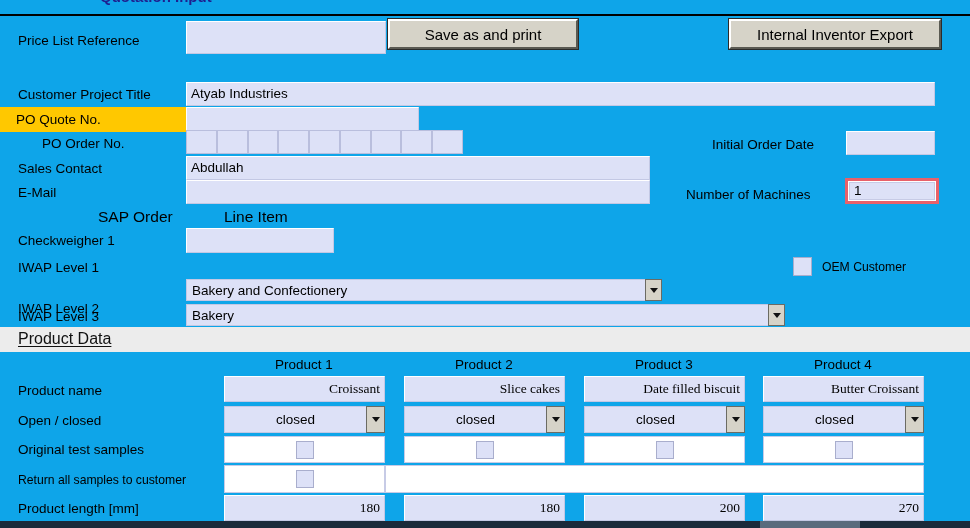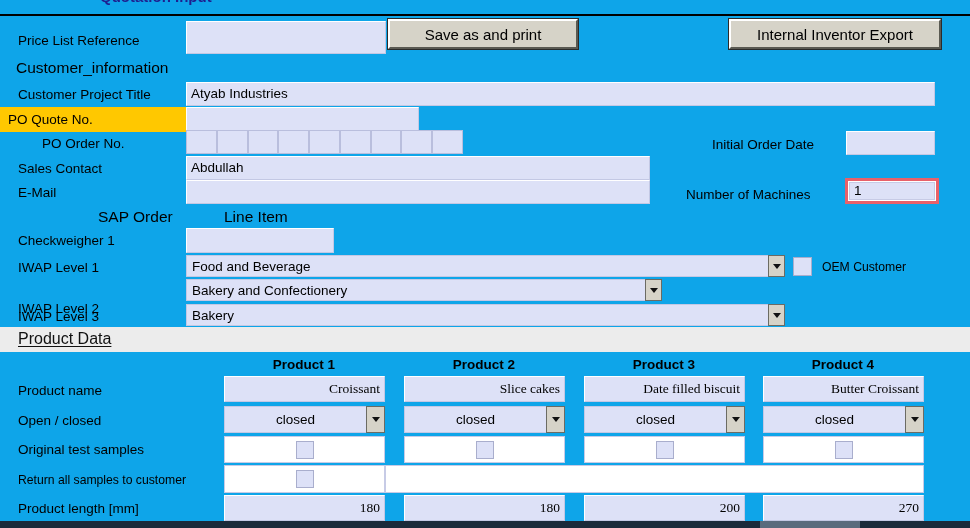--- a/index.html
+++ b/index.html
@@ -88,21 +88,21 @@
     justify-content: center;
     cursor: pointer;
     white-space: nowrap;
   }
 
   
   .hl-yellow {
     background: #ffc800;
     display: flex;
     align-items: center;
-    padding-left: 8px;
+    padding-left: 16px;
     box-sizing: border-box;
     font-size: 13.5px;
   }
 
   
   .redbox {
     border: 3px solid #e8616a;
     box-sizing: border-box;
     padding: 1px;
     background: #ffffff;
@@ -182,21 +182,20 @@
     text-underline-offset: 2px;
     padding-left: 18px;
     white-space: nowrap;
   }
 
   
   .colhdr {
     font-size: 13.5px;
     text-align: center;
     white-space: nowrap;
-    font-weight: bold;
   }
 
   
   .hscroll-track {
     background: #1b2a3a;
   }
   .hscroll-thumb {
     background: #5a6b7d;
   }
 </style>
@@ -207,21 +206,20 @@
 
   <div class="abs title-sliver">Quotation Input</div>
   <div class="abs top-rule"></div>
 
   <div class="abs lbl" style="left:18px; top:34px;">Price List Reference</div>
   <div class="abs inp" style="left:186px; top:21px; width:200px; height:33px;"></div>
 
   <div class="abs btn" style="left:388px; top:19px; width:190px; height:30px;">Save as and print</div>
   <div class="abs btn" style="left:729px; top:19px; width:212px; height:30px;">Internal Inventor Export</div>
 
-  <div class="abs lbl lbl-big" style="left:16px; top:60px;">Customer_information</div>
 
   <div class="abs lbl" style="left:18px; top:88px;">Customer Project Title</div>
   <div class="abs inp" style="left:186px; top:82px; width:749px; height:24px;">Atyab Industries</div>
 
   <div class="abs hl-yellow" style="left:0px; top:107px; width:186px; height:25px;">PO Quote No.</div>
   <div class="abs inp" style="left:186px; top:107px; width:233px; height:25px;"></div>
 
   <div class="abs lbl" style="left:18px; top:137px;margin-left:24px;">PO Order No.</div>
   <div class="abs cellstrip" id="po-order-cells" style="left:186px; top:130px; width:277px; height:24px;">
       <div class="cell" style="width: 30.7778px;"></div>
@@ -249,26 +247,20 @@
     <div class="inp">1</div>
   </div>
 
   <div class="abs lbl lbl-big" style="left:98px; top:209px;">SAP Order</div>
   <div class="abs lbl lbl-big" style="left:224px; top:209px;">Line Item</div>
 
   <div class="abs lbl" style="left:18px; top:234px;">Checkweigher 1</div>
   <div class="abs inp" style="left:186px; top:228px; width:148px; height:25px;"></div>
 
   <div class="abs lbl" style="left:18px; top:261px;">IWAP Level 1</div>
-  <div class="abs combo" style="left:186px; top:255px; width:599px; height:22px;">
-    <div class="combo-field">Food and Beverage</div>
-    <div class="combo-btn">
-        <span class="caret"></span>
-      </div>
-  </div>
 
   <div class="abs lbl" style="left:18px; top:302px;">IWAP Level 2</div>
   <div class="abs combo" style="left:186px; top:279px; width:476px; height:22px;">
     <div class="combo-field">Bakery and Confectionery</div>
     <div class="combo-btn">
         <span class="caret"></span>
       </div>
   </div>
 
   <div class="abs lbl" style="left:18px; top:310px;">IWAP Level 3</div>

